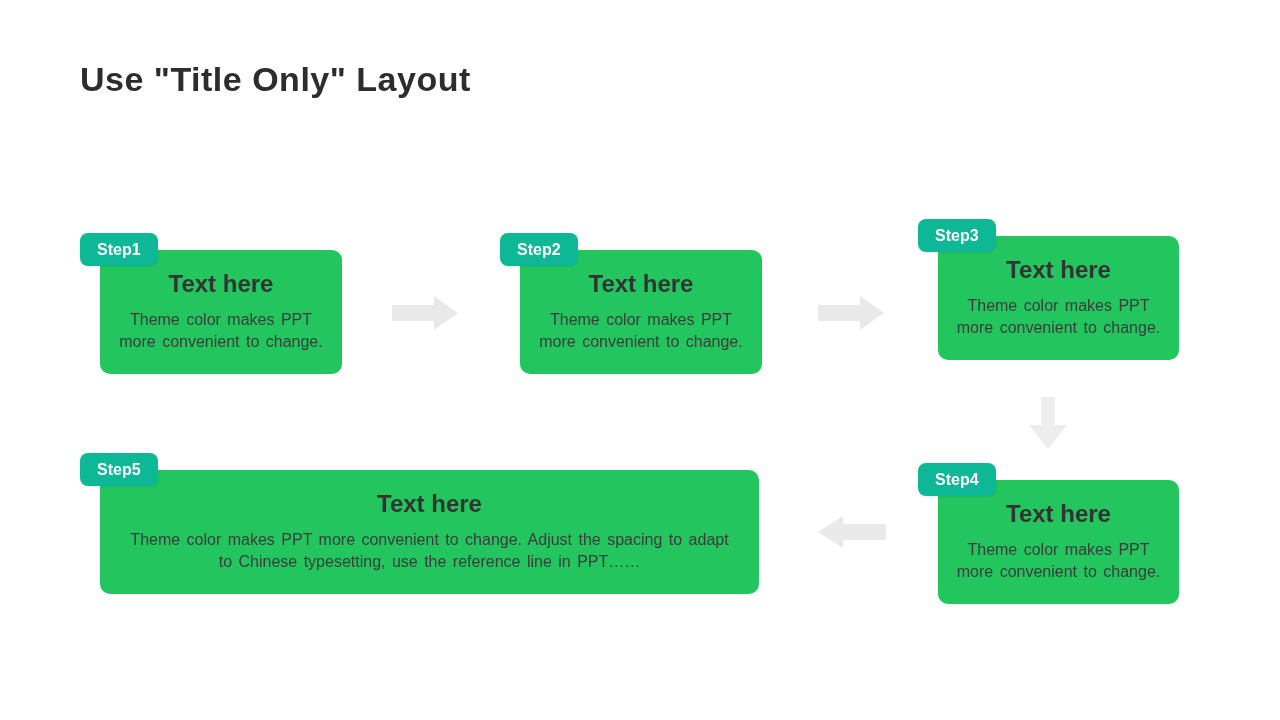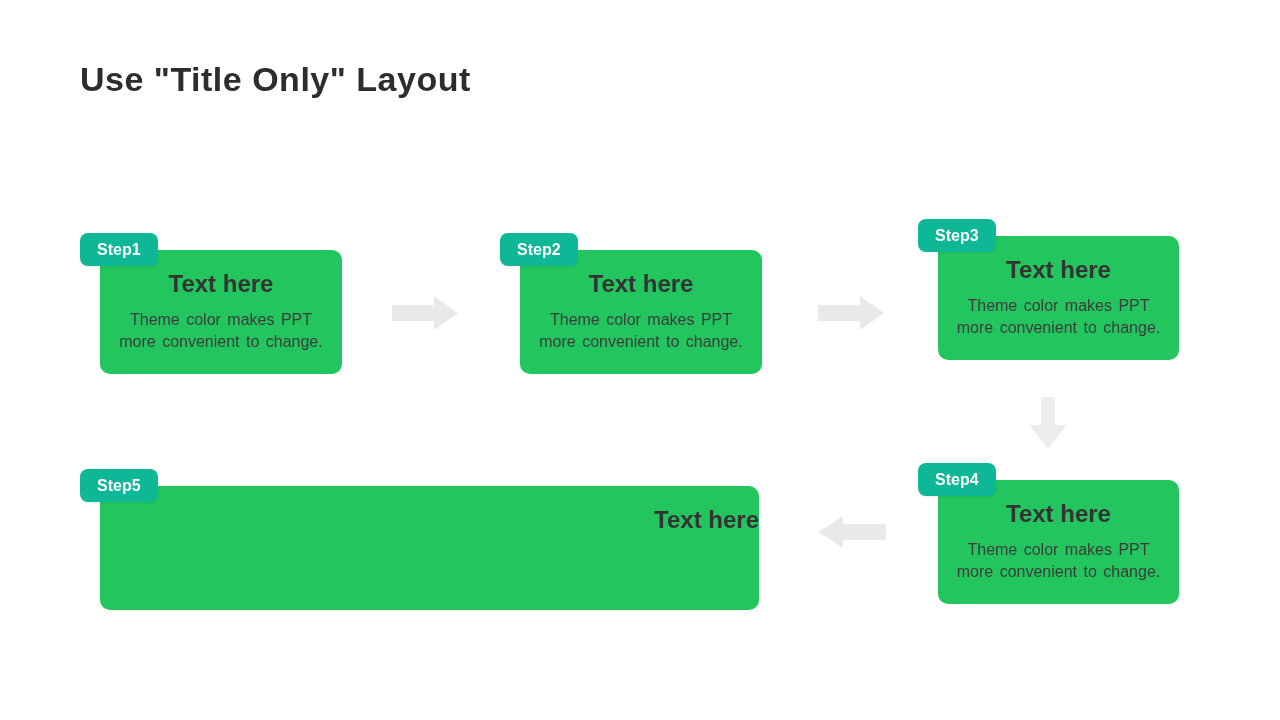--- a/index.html
+++ b/index.html
@@ -13,21 +13,21 @@
     font-size:34px;font-weight:bold;color:#2d2d2d;letter-spacing:0.5px;
   }
   .card{
     position:absolute;background:#22c55e;border-radius:10px;
     text-align:center;box-sizing:border-box;
   }
   .card1{left:100px;top:250px;width:242px;height:124px;}
   .card2{left:520px;top:250px;width:242px;height:124px;}
   .card3{left:938px;top:236px;width:241px;height:124px;}
   .card4{left:938px;top:480px;width:241px;height:124px;}
-  .card5{left:100px;top:486px;width:659px;height:124px;text-align:right;}
+  .card5{left:100px;top:470px;width:659px;height:124px;}
   .badge{
     position:absolute;top:-17px;left:-20px;
     background:#0eb795;color:#ffffff;
     font-size:16px;font-weight:bold;
     padding:7px 17px;border-radius:8px;line-height:1.2;
     box-shadow:0 1px 2px rgba(0,0,0,0.08);
     white-space:nowrap;
   }
   .card-heading{
     margin-top:22px;font-size:24px;font-weight:bold;color:#333333;
@@ -96,15 +96,16 @@
 
   <div class="arrow arrow-left">
     <svg width="68" height="32" viewBox="0 0 68 32">
       <polygon points="68,8 25,8 25,0 0,16 25,32 25,24 68,24" fill="#e9e9e9"></polygon>
     </svg>
   </div>
 
   <div class="card card5">
     <span class="badge">Step5</span>
     <div class="card-heading">Text here</div>
+    <div class="card-body">Theme color makes PPT more convenient to change. Adjust the spacing to adapt to Chinese typesetting, use the reference line in PPT……</div>
   </div>
 
 </div>
 
 </body></html>

